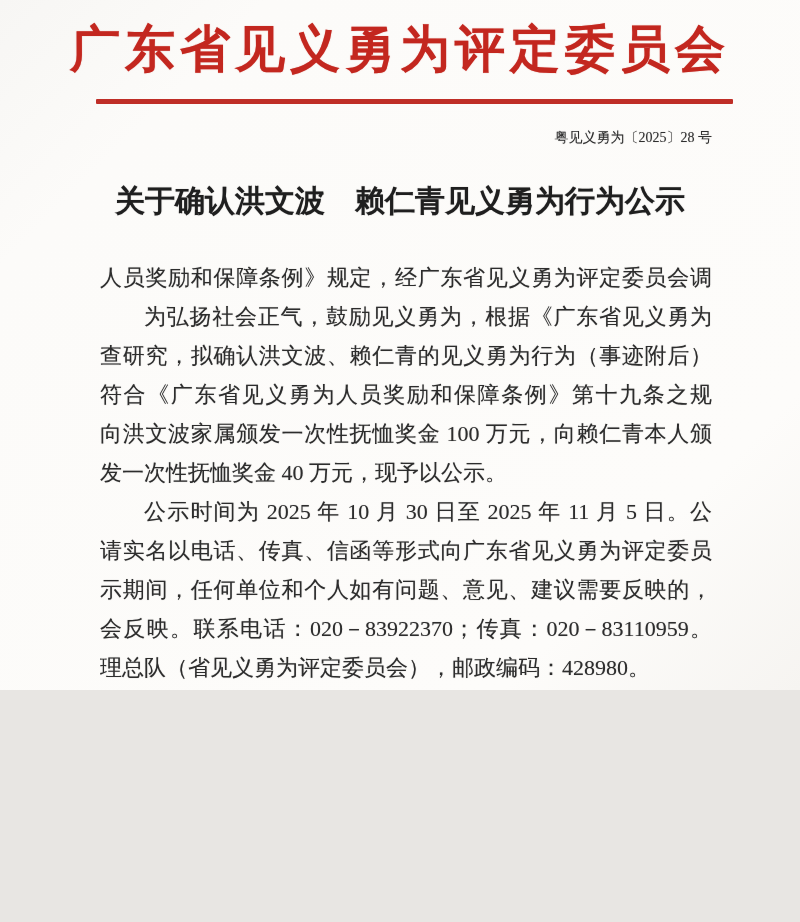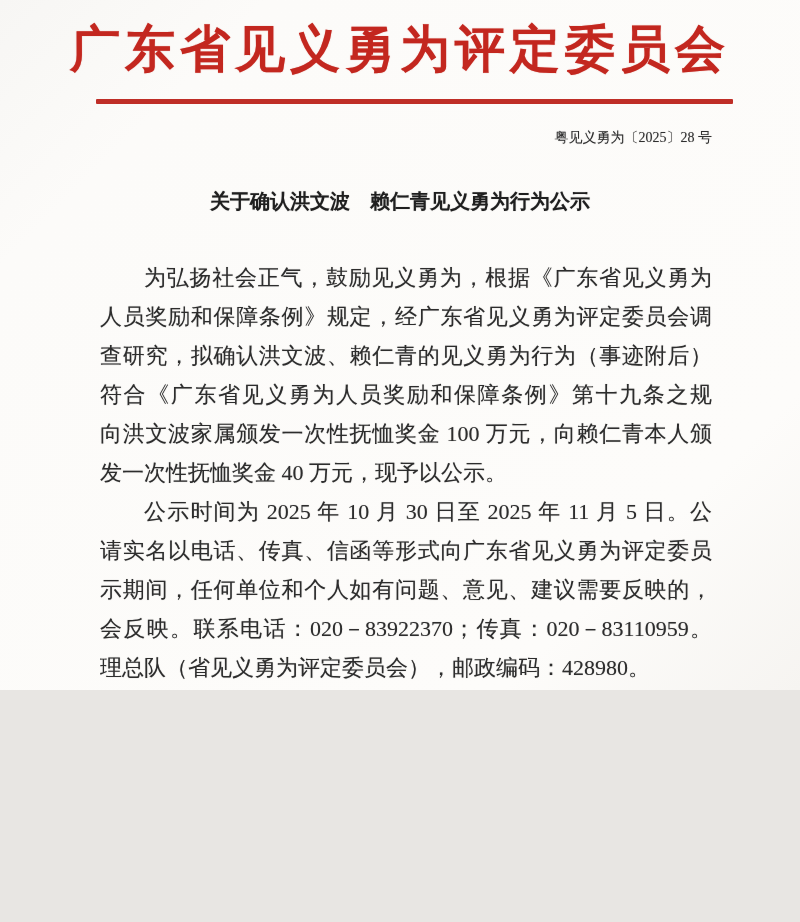--- a/index.html
+++ b/index.html
@@ -30,21 +30,21 @@
   .doc-number {
     position:absolute; top:123px; left:100px; width:612px;
     text-align:right;
     font-size:14px; line-height:30px;
     color:#2f2f2f;
     text-shadow:0 0 1px rgba(50,50,50,.35);
   }
   .doc-title {
     position:absolute; top:180px; left:0; right:0;
     text-align:center;
-    font-size:20px; line-height:42px; font-weight:bold;
+    font-size:30px; line-height:42px; font-weight:bold;
     color:#1f1f1f;
     text-shadow:0 0 1px rgba(30,30,30,.45);
     white-space:nowrap;
   }
   .body-text {
     position:absolute; top:258px; left:100px; width:612px;
     font-size:22px; line-height:39px;
     color:#2d2d2d;
     text-shadow:0 0 1px rgba(45,45,45,.4);
   }
@@ -86,22 +86,22 @@
 
   <div class="header-title">广东省见义勇为评定委员会</div>
 
   <div class="red-line-top"></div>
 
   <div class="doc-number">粤见义勇为〔2025〕28 号</div>
 
   <div class="doc-title">关于确认洪文波　赖仁青见义勇为行为公示</div>
 
   <div class="body-text">
+    <div class="bline just">人员奖励和保障条例》规定，经广东省见义勇为评定委员会调</div>
     <div class="bline just indent">为弘扬社会正气，鼓励见义勇为，根据《广东省见义勇为</div>
-    <div class="bline just">人员奖励和保障条例》规定，经广东省见义勇为评定委员会调</div>
     <div class="bline just">查研究，拟确认洪文波、赖仁青的见义勇为行为（事迹附后）</div>
     <div class="bline just">符合《广东省见义勇为人员奖励和保障条例》第十九条之规定，</div>
     <div class="bline just">向洪文波家属颁发一次性抚恤奖金 100 万元，向赖仁青本人颁</div>
     <div class="bline">发一次性抚恤奖金 40 万元，现予以公示。</div>
     <div class="bline just indent">公示时间为 2025 年 10 月 30 日至 2025 年 11 月 5 日。公</div>
     <div class="bline just">请实名以电话、传真、信函等形式向广东省见义勇为评定委员</div>
     <div class="bline just">示期间，任何单位和个人如有问题、意见、建议需要反映的，</div>
     <div class="bline just">会反映。联系电话：020－83922370；传真：020－83110959。</div>
     <div class="bline">理总队（省见义勇为评定委员会），邮政编码：428980。</div>
     <div class="attachment-line">附件：洪文波、赖仁青见义勇为事迹</div>

